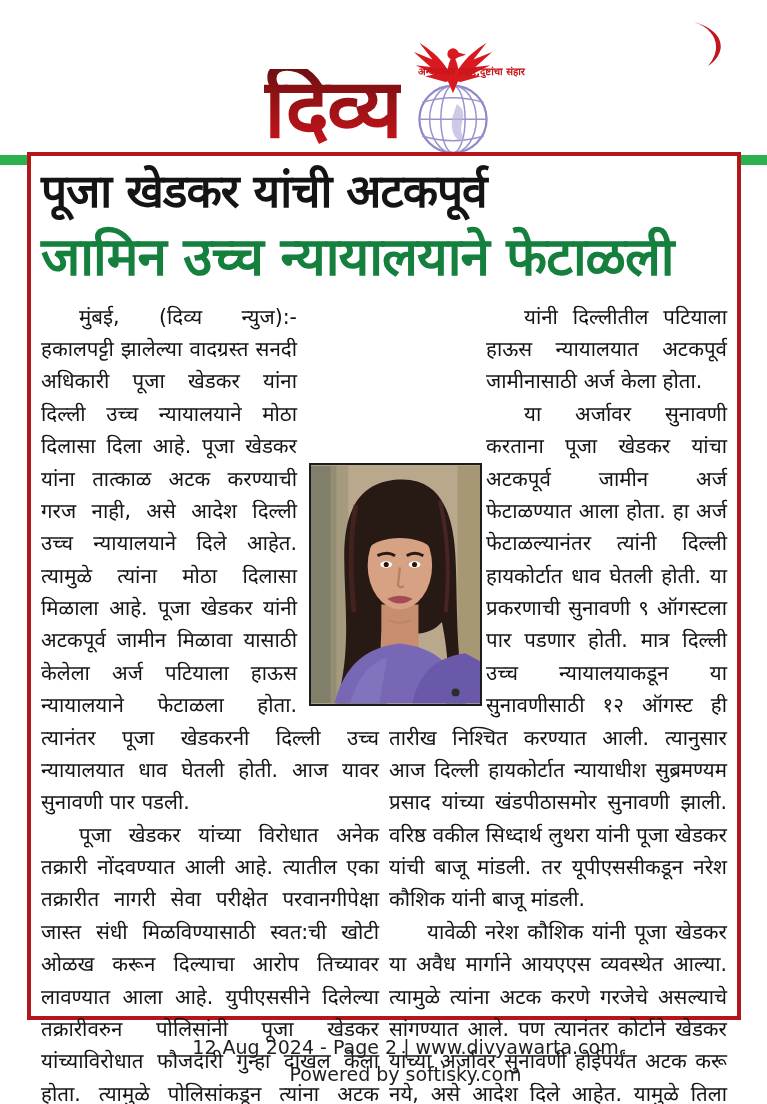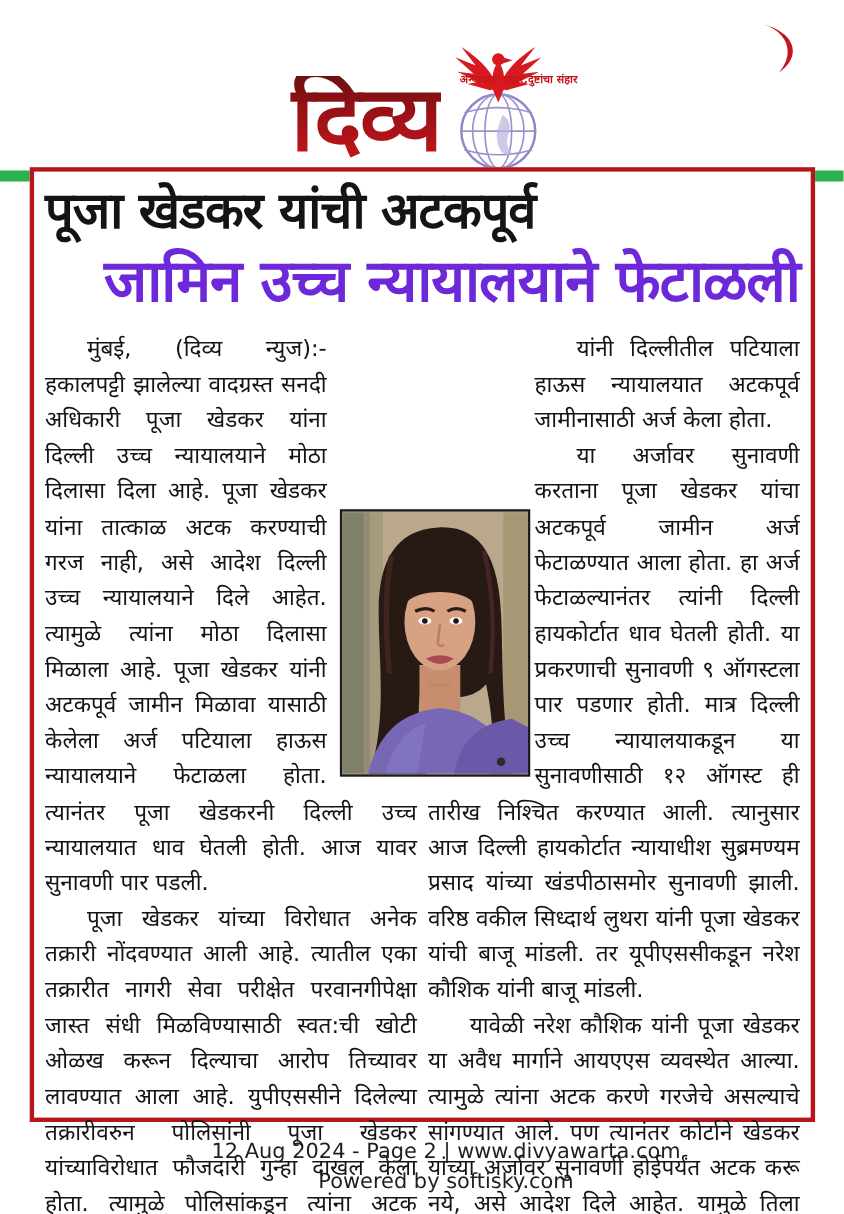--- a/index.html
+++ b/index.html
@@ -27,21 +27,21 @@
 
   .green-bar { width:767px; height:10px; background:#2bb24e; }
 
   
   .article-box {
     position:absolute; left:27px; top:152px; width:714px; height:868px;
     border:4px solid #b5161c; background:#ffffff; padding:4px 8px 0 8px;
   }
   .headline { font-weight:bold; letter-spacing:-1px; line-height:1.28; padding:2px 2px 0 2px; }
   .headline-1 { font-size:46px; color:#141414; }
-  .headline-2 { font-size:53px; color:#6d28d9;text-align:right; }
+  .headline-2 { font-size:53px; color:#15803d; }
 
   .columns { position:relative; display:flex; gap:10px; margin-top:10px; padding:0 2px; }
   .col { width:344px; font-size:20.5px; line-height:1.58; color:#141414; text-align:justify; }
   .col p { text-indent:38px; }
   .spacer-right { float:right; width:82px; height:252px; margin-top:160px; }
   .spacer-left  { float:left;  width:97px; height:252px; margin-top:160px; }
 
   .photo-frame {
     position:absolute; left:270px; top:162px; width:173px; height:243px;
     border:2px solid #1c1c1c; background:#b7a78c;

